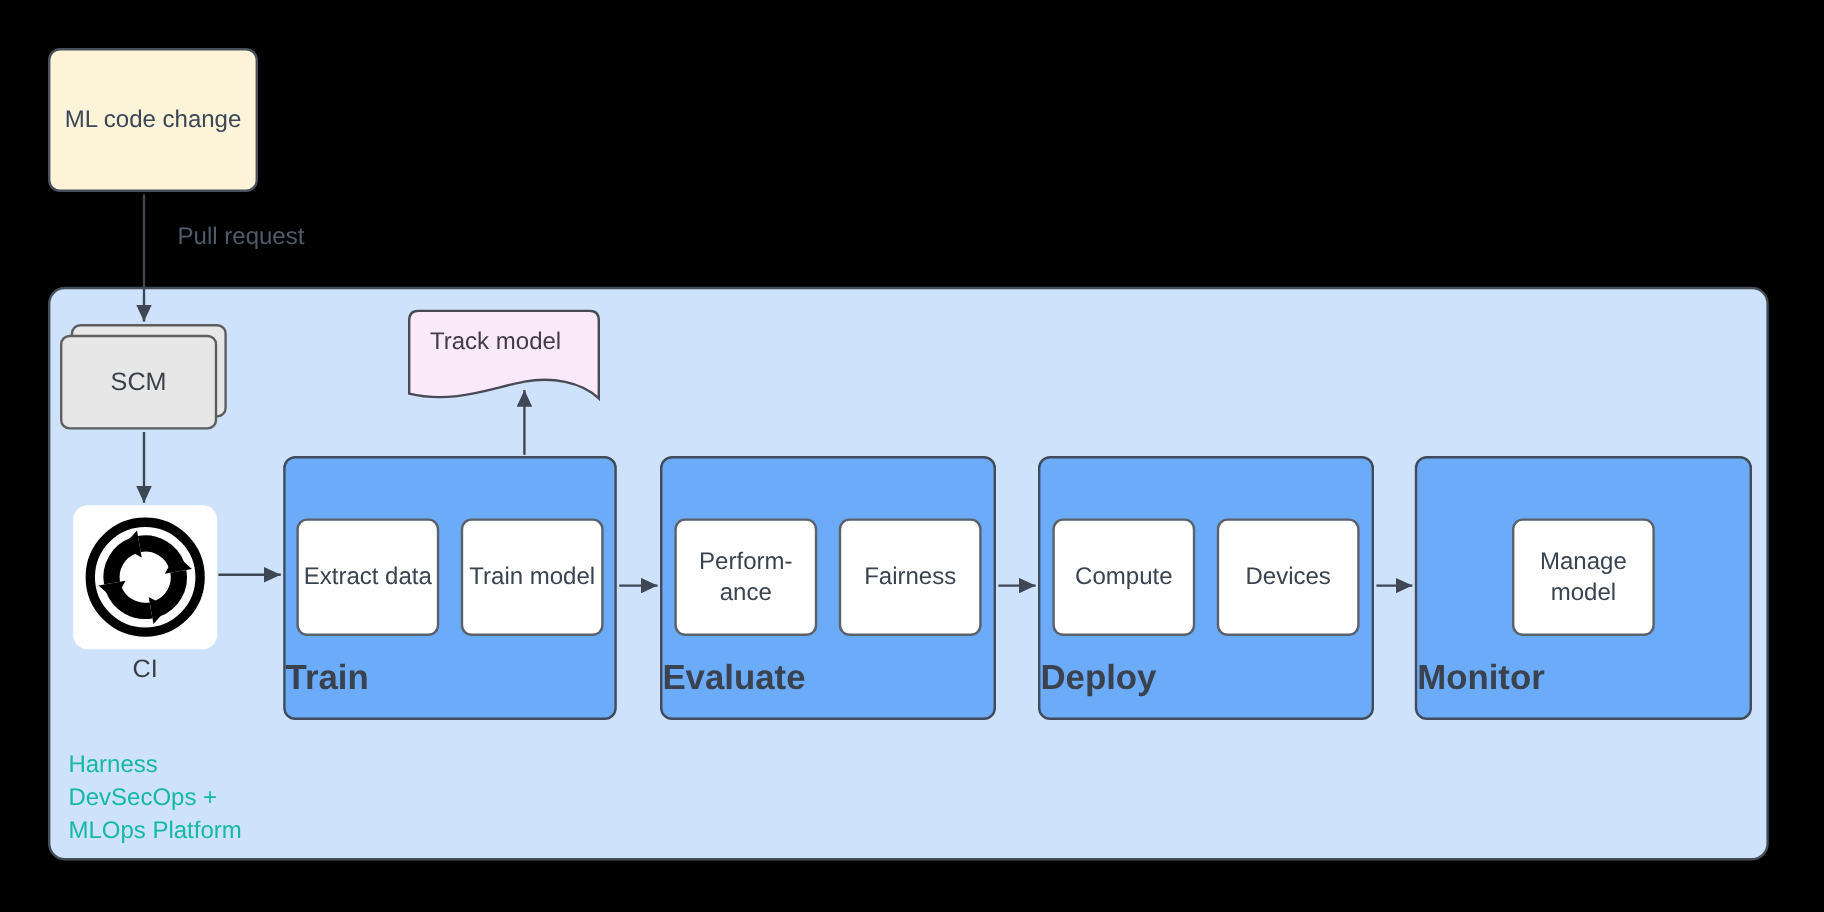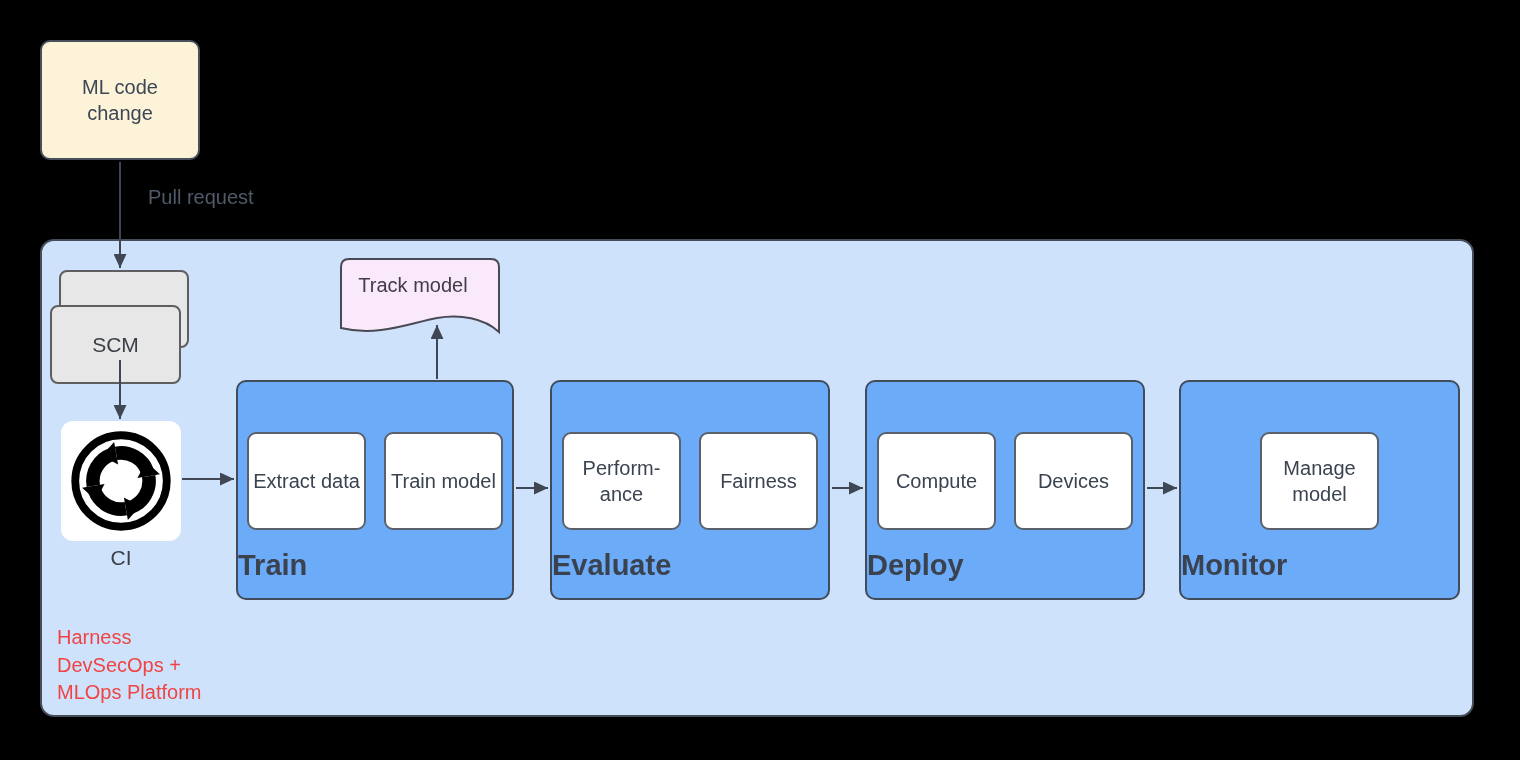--- a/index.html
+++ b/index.html
@@ -1,38 +1,38 @@
 <!DOCTYPE html>
 <html><head>
 <meta charset="utf-8">
 <style>
   html,body{margin:0;padding:0;background:#000;}
   body{width:1520px;height:760px;position:relative;overflow:hidden;
        font-family:"Liberation Sans",sans-serif;-webkit-font-smoothing:antialiased;}
   .abs{position:absolute;box-sizing:border-box;}
 
   
-  .ml-box{left:40px;top:40px;width:160px;height:120px;background:#fcf3d9;
+  .ml-box{left:40px;top:40px;width:175px;height:120px;background:#fcf3d9;
           border:2px solid #49505c;border-radius:10px;display:flex;align-items:center;
           justify-content:center;text-align:center;color:#3c4654;font-size:20px;line-height:1.3;
           padding:6px;z-index:3;}
   .pull-label{left:148px;top:186px;color:#505a69;font-size:20px;z-index:3;}
 
   
   .platform{left:40px;top:239px;width:1434px;height:478px;background:#cfe2fc;
             border:2px solid #454d58;border-radius:14px;z-index:1;}
-  .platform-label{left:57px;top:624px;color:#ef4444;font-size:20px;line-height:1.38;
+  .platform-label{left:57px;top:624px;color:#14b8a6;font-size:20px;line-height:1.38;
                   white-space:pre-line;z-index:3;}
 
   
   .scm-back{left:59px;top:270px;width:130px;height:78px;background:#e7e7e7;
             border:2px solid #5e5e60;border-radius:8px;z-index:2;}
   .scm-front{left:50px;top:279px;width:131px;height:79px;background:#e7e7e7;
              border:2px solid #5e5e60;border-radius:8px;display:flex;align-items:center;
-             justify-content:center;color:#3b3f47;font-size:21px;z-index:3;margin-top:26px;}
+             justify-content:center;color:#3b3f47;font-size:21px;z-index:3;}
 
   
   .ci-box{left:61px;top:421px;width:120px;height:120px;background:#fff;border-radius:12px;
           display:flex;align-items:center;justify-content:center;z-index:3;}
   .ci-box svg{width:104px;height:104px;}
   .ci-label{left:61px;top:546px;width:120px;text-align:center;color:#3b3f47;
             font-size:21px;z-index:3;}
 
   
   .doc{left:340px;top:258px;width:160px;height:82px;z-index:3;}

